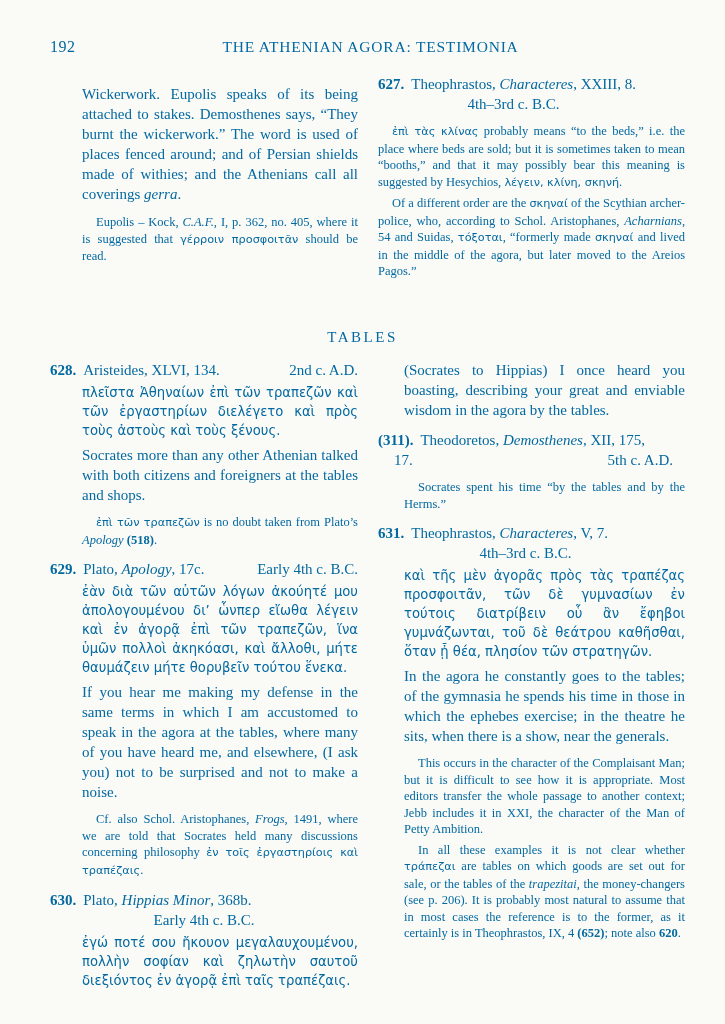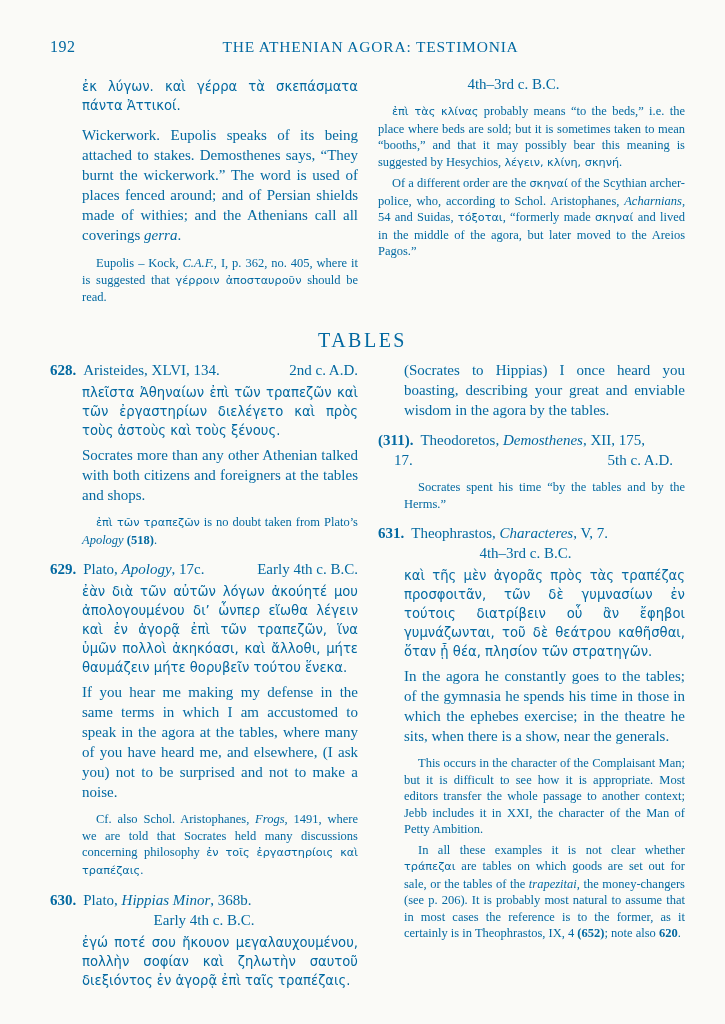--- a/index.html
+++ b/index.html
@@ -15,21 +15,21 @@
   .pagenum{
     position:absolute;left:50px;top:38px;
     font-size:16px;letter-spacing:0.5px;
   }
   .runhead{
     position:absolute;left:16px;right:0;top:38px;
     text-align:center;font-size:15.5px;letter-spacing:0.8px;
   }
   .sect-head{
     position:absolute;left:0;right:0;top:329px;
-    text-align:center;font-size:20px;letter-spacing:2.5px;
+    text-align:center;font-size:15px;letter-spacing:2.5px;
   }
   .col{position:absolute;text-align:justify;}
   #col-lt{left:50px;top:74px;width:308px;}
   #col-rt{left:378px;top:74px;width:307px;}
   #col-lb{left:50px;top:360px;width:308px;}
   #col-rb{left:378px;top:360px;width:307px;}
 
   .entry{margin-bottom:11px;}
   .entry-head{
     display:flex;align-items:baseline;
@@ -78,27 +78,30 @@
 </style>
 </head>
 <body>
 
 <div class="page">
 
   <div class="pagenum">192</div>
   <div class="runhead">THE ATHENIAN AGORA: TESTIMONIA</div>
 
   <div class="col" id="col-lt">
-    <p class="gk">ἐκ λύγων. καὶ γέρρα τὰ σκεπάσματα πάντα Ἀττικοί.</p>
     <p class="trans mt10"><span class="seg-plain">Wickerwork. Eupolis speaks of its being attached to stakes. Demosthenes says, “They burnt the wickerwork.” The word is used of places fenced around; and of Persian shields made of withies; and the Athenians call all coverings </span><span class="seg-italic">gerra</span><span class="seg-plain">.</span></p>
-    <p class="note mt10"><span class="seg-plain">Eupolis – Kock, </span><span class="seg-italic">C.A.F.</span><span class="seg-plain">, I, p. 362, no. 405, where it is suggested that </span><span class="seg-greek">γέρροιν ἀποσταυροῦν</span><span class="seg-plain"> should be read.</span></p>
+    <p class="note mt10"><span class="seg-plain">Eupolis – Kock, </span><span class="seg-italic">C.A.F.</span><span class="seg-plain">, I, p. 362, no. 405, where it is suggested that </span><span class="seg-greek">γέρροιν προσφοιτᾶν</span><span class="seg-plain"> should be read.</span></p>
   </div>
 
   <div class="col" id="col-rt">
     <div class="entry">
+      <div class="entry-head">
+        <span class="num">627.</span>
+        <span class="src"><span class="seg-plain">Theophrastos, </span><span class="seg-italic">Characteres</span><span class="seg-plain">, XXIII, 8.</span></span>
+      </div>
       <div class="date-line date-inset">4th–3rd c. B.C.</div>
       <p class="note full"><span class="seg-greek">ἐπὶ τὰς κλίνας</span><span class="seg-plain"> probably means “to the beds,” i.e. the place where beds are sold; but it is sometimes taken to mean “booths,” and that it may possibly bear this meaning is suggested by Hesychios, </span><span class="seg-greek">λέγειν, κλίνη, σκηνή</span><span class="seg-plain">.</span></p>
       <p class="note full"><span class="seg-plain">Of a different order are the </span><span class="seg-greek">σκηναί</span><span class="seg-plain"> of the Scythian archer-police, who, according to Schol. Aristophanes, </span><span class="seg-italic">Acharnians</span><span class="seg-plain">, 54 and Suidas, </span><span class="seg-greek">τόξοται</span><span class="seg-plain">, “formerly made </span><span class="seg-greek">σκηναί</span><span class="seg-plain"> and lived in the middle of the agora, but later moved to the Areios Pagos.”</span></p>
     </div>
   </div>
 
   <div class="sect-head">TABLES</div>
 
   <div class="col" id="col-lb">
 

